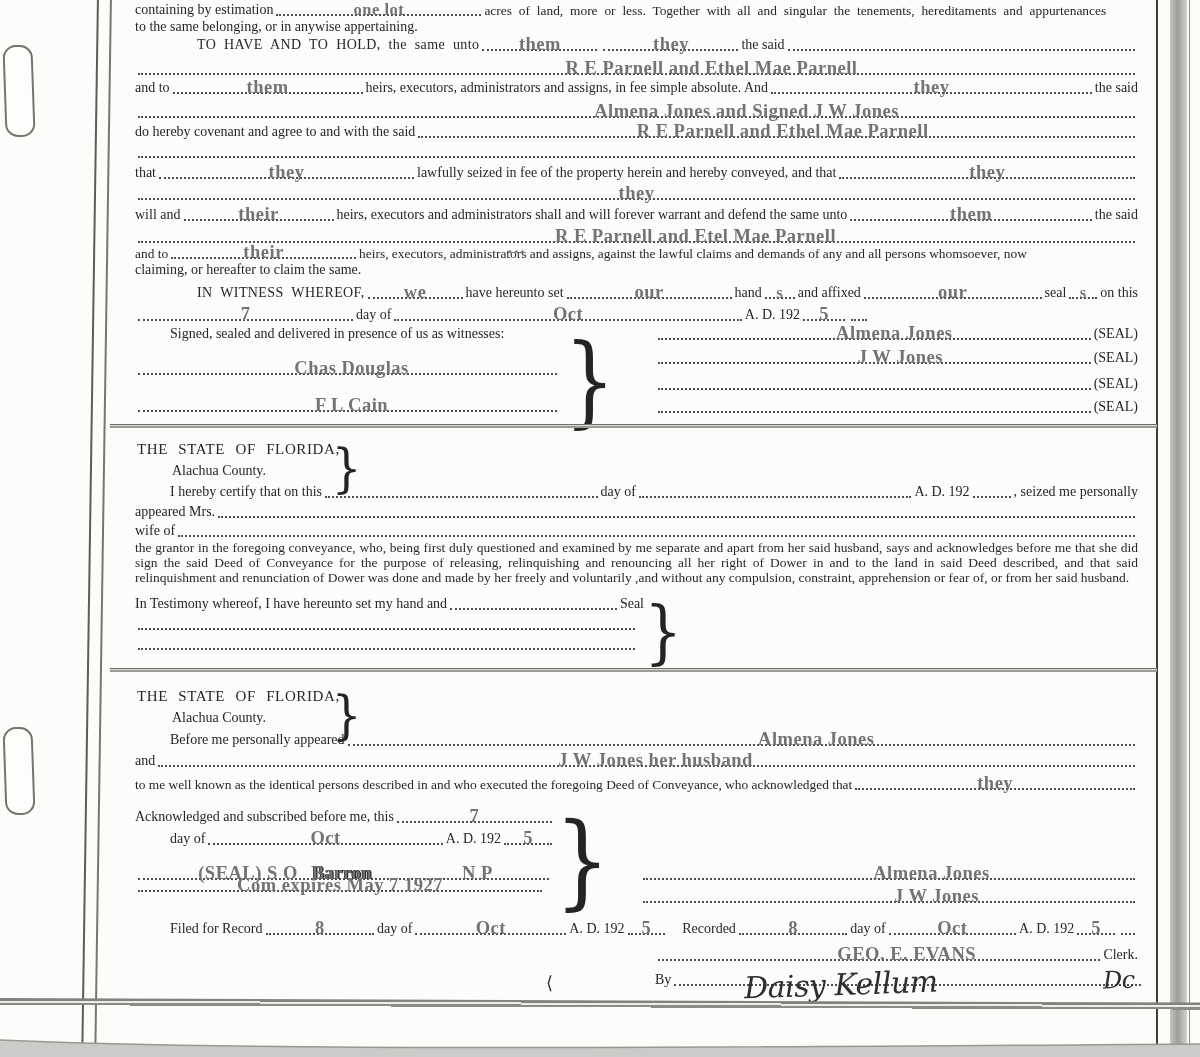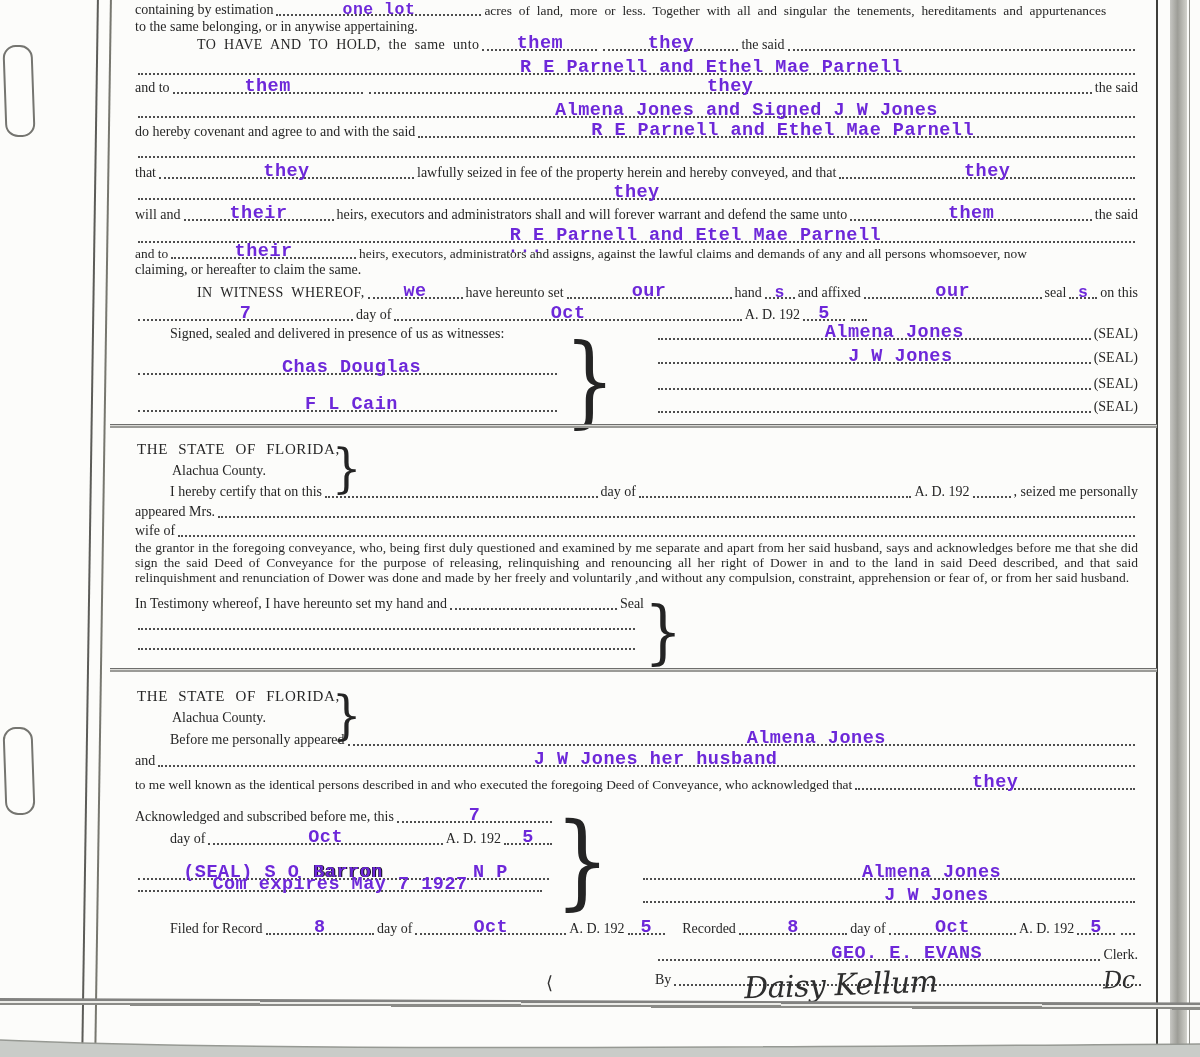--- a/index.html
+++ b/index.html
@@ -11,22 +11,22 @@
   .row.h22{height:22px}.row.h24{height:24px}.row.h26{height:26px}.row.h30{height:30px}
   .p{flex:0 0 auto;white-space:nowrap;line-height:1.15;margin-bottom:0;}
   .fs2{font-size:13.4px}
   .caps{word-spacing:4px;letter-spacing:.4px}
   .hd{position:absolute;font-size:15px;word-spacing:6px;letter-spacing:.6px;white-space:nowrap;}
   .line{position:absolute;font-size:14px;white-space:nowrap;left:135px;}
   .lead{flex:1 1 60px;min-width:8px;border-bottom:2px dotted #4e4e4e;height:14px;
         margin:0 3px 2px 3px;display:flex;align-items:flex-end;justify-content:center;}
   .lead.left{justify-content:center}
   .lead>.t{margin-bottom:-4px}
-  .t{font-family:Liberation Mono, monospace;font-weight:700;
-     font-size:16.5px;line-height:1;color:#6d28d9;letter-spacing:.5px;white-space:nowrap;}
+  .t{font-family:Liberation Serif, serif;font-weight:700;
+     font-size:16.5px;line-height:1;color:#737373;letter-spacing:.5px;white-space:nowrap;}
   .t.big{font-size:18.5px}
   .ovr{text-shadow:1px 0 0 #111,-0.6px 0 0 #111;}
   .ind{flex:0 0 62px}.ind35{flex:0 0 35px}
   .para{position:absolute;left:135px;right:62px;font-size:13.5px;line-height:14.9px;
         text-align:justify;color:#2a2a2a;}
   .divider{position:absolute;left:110px;width:1047px;height:4px;
         background:linear-gradient(180deg,#6e6e6c 0 1.5px,#dadad6 1.5px 2.5px,#9b9b97 2.5px 4px);}
   .brace{position:absolute;font-family:"DejaVu Serif",serif;font-weight:400;color:#242424;line-height:1;}
   .script{font-family:"DejaVu Serif",serif;font-style:italic;font-size:30px;line-height:1;
         color:#2e2e2e;letter-spacing:-.5px;transform:rotate(-2deg);}
@@ -72,20 +72,21 @@
   <div class="row h24" style="top:53px">
     <span class="lead left" style="padding-left:150px">
         <span class="t big">R E Parnell and Ethel Mae Parnell</span>
       </span>
   </div>
   <div class="row" style="top:76px">
     <span class="p">and to</span>
     <span class="lead" style="flex:0 1 190px">
         <span class="t big">them</span>
       </span>
+    <span class="p">heirs, executors, administrators and assigns, in fee simple absolute.  And</span>
     <span class="lead">
         <span class="t big">they</span>
       </span>
     <span class="p">the said</span>
   </div>
   <div class="row h24" style="top:96px">
     <span class="lead left" style="padding-left:220px">
         <span class="t big">Almena Jones and Signed J W Jones</span>
       </span>
   </div>

